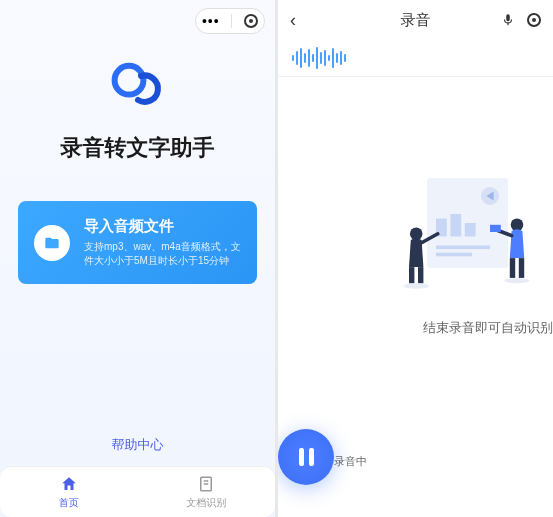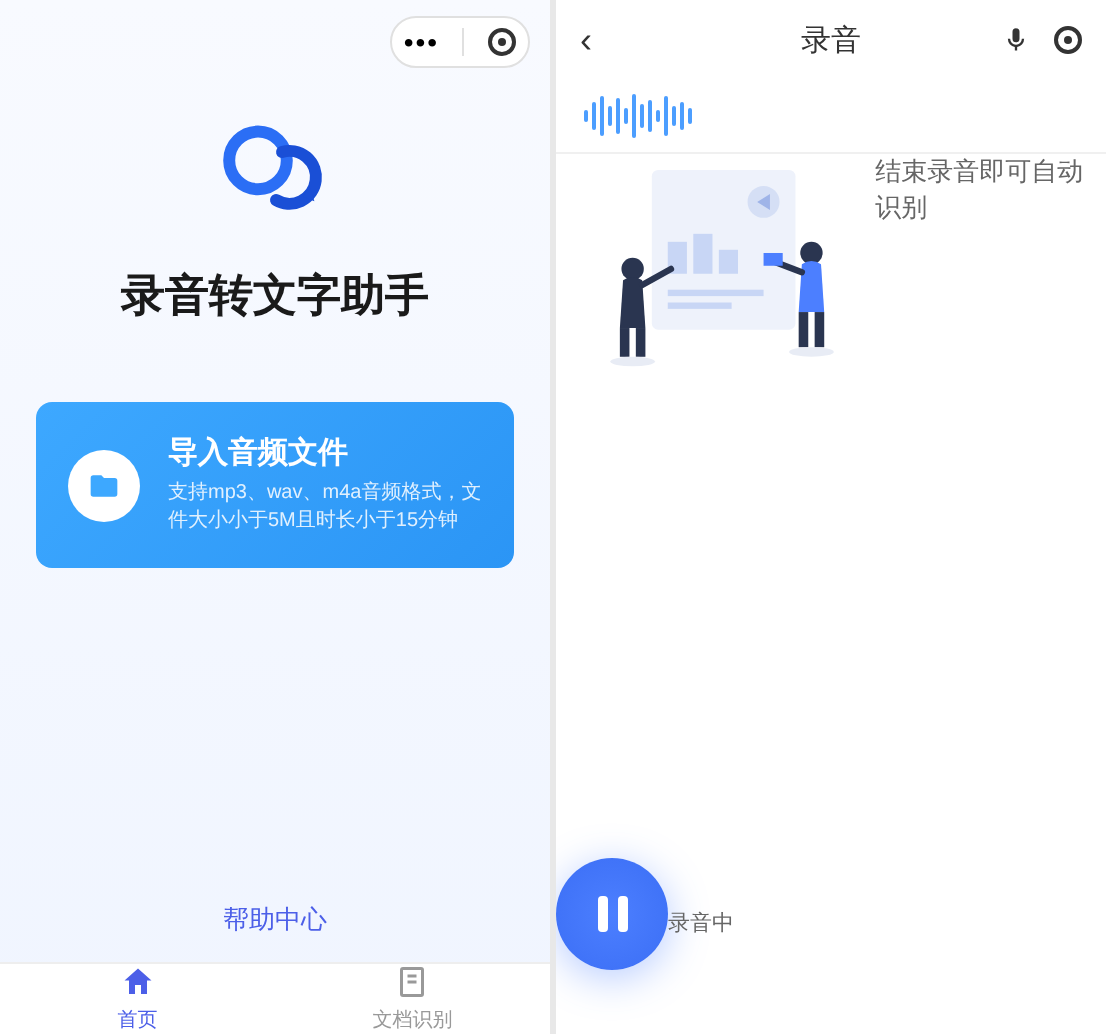--- a/index.html
+++ b/index.html
@@ -26,38 +26,38 @@
 .cards { padding: 28px 18px 0; }
 .card { border-radius: 8px; padding: 16px 16px; display: flex; align-items: center; margin-bottom: 14px; color: #fff; }
 .card1 { background: linear-gradient(135deg, #5b6ff5, #4c5fe8); }
 .card2 { background: linear-gradient(135deg, #3da8ff, #2b95f5); }
 .card-icon { width: 36px; height: 36px; background: #fff; border-radius: 50%; display: flex; align-items: center; justify-content: center; margin-right: 14px; flex-shrink: 0; }
 .card-icon svg { width: 16px; height: 16px; }
 .card-title { font-size: 15px; font-weight: 600; margin-bottom: 4px; }
 .card-desc { font-size: 10px; opacity: 0.85; line-height: 1.4; }
 
 .help { text-align: center; color: #4c5fe8; font-size: 13px; font-weight: 400; margin-top: auto; padding-bottom: 12px; }
-.tabbar { height: 36px; border-top: 1px solid #eee; display: flex; background: #fff; }
+.tabbar { height: 51px; border-top: 1px solid #eee; display: flex; background: #fff; border-radius: 12px; }
 .tab { flex: 1; display: flex; flex-direction: column; align-items: center; justify-content: center; font-size: 10px; color: #999; gap: 3px; }
 .tab.active { color: #4c5fe8; }
 .tab svg { width: 18px; height: 18px; }
 
 
 .rec { display: flex; flex-direction: column; }
 .rec-header { height: 40px; display: flex; align-items: center; padding: 0 12px; position: relative; }
 .back { font-size: 18px; color: #333; }
 .rec-title { position: absolute; left: 50%; transform: translateX(-50%); font-size: 15px; font-weight: 500; color: #333; }
 .rec-header-icons { margin-left: auto; display: flex; align-items: center; gap: 12px; }
 .rec-header-icons svg { width: 14px; height: 14px; }
 
 .waveform { padding: 6px 14px; border-bottom: 1px solid #f0f0f0; }
 .wave-bars { display: flex; align-items: center; gap: 2px; height: 24px; }
 .wave-bars span { width: 2px; background: #4c9eff; border-radius: 1px; }
 
-.rec-body { flex: 1; display: flex; align-items: flex-start; justify-content: center; }
+.rec-body { flex: 1; display: flex; flex-direction: column; align-items: flex-end; justify-content: center; }
 .illustration { width: 180px; height: 130px; position: relative; margin-bottom: 20px; }
 .rec-hint { font-size: 13px; color: #666; }
 
 .rec-footer { padding-bottom: 24px; display: flex; flex-direction: row; align-items: center; }
 .rec-btn { width: 56px; height: 56px; border-radius: 50%; background: radial-gradient(circle, #4c7fff, #3b6ef5); display: flex; align-items: center; justify-content: center; box-shadow: 0 4px 20px rgba(75,127,255,0.4); margin-bottom: 8px; }
 .pause-icon { display: flex; gap: 5px; }
 .pause-icon span { width: 5px; height: 18px; background: #fff; border-radius: 2px; }
 .rec-status { font-size: 11px; color: #666; }
 </style>
 </head>

